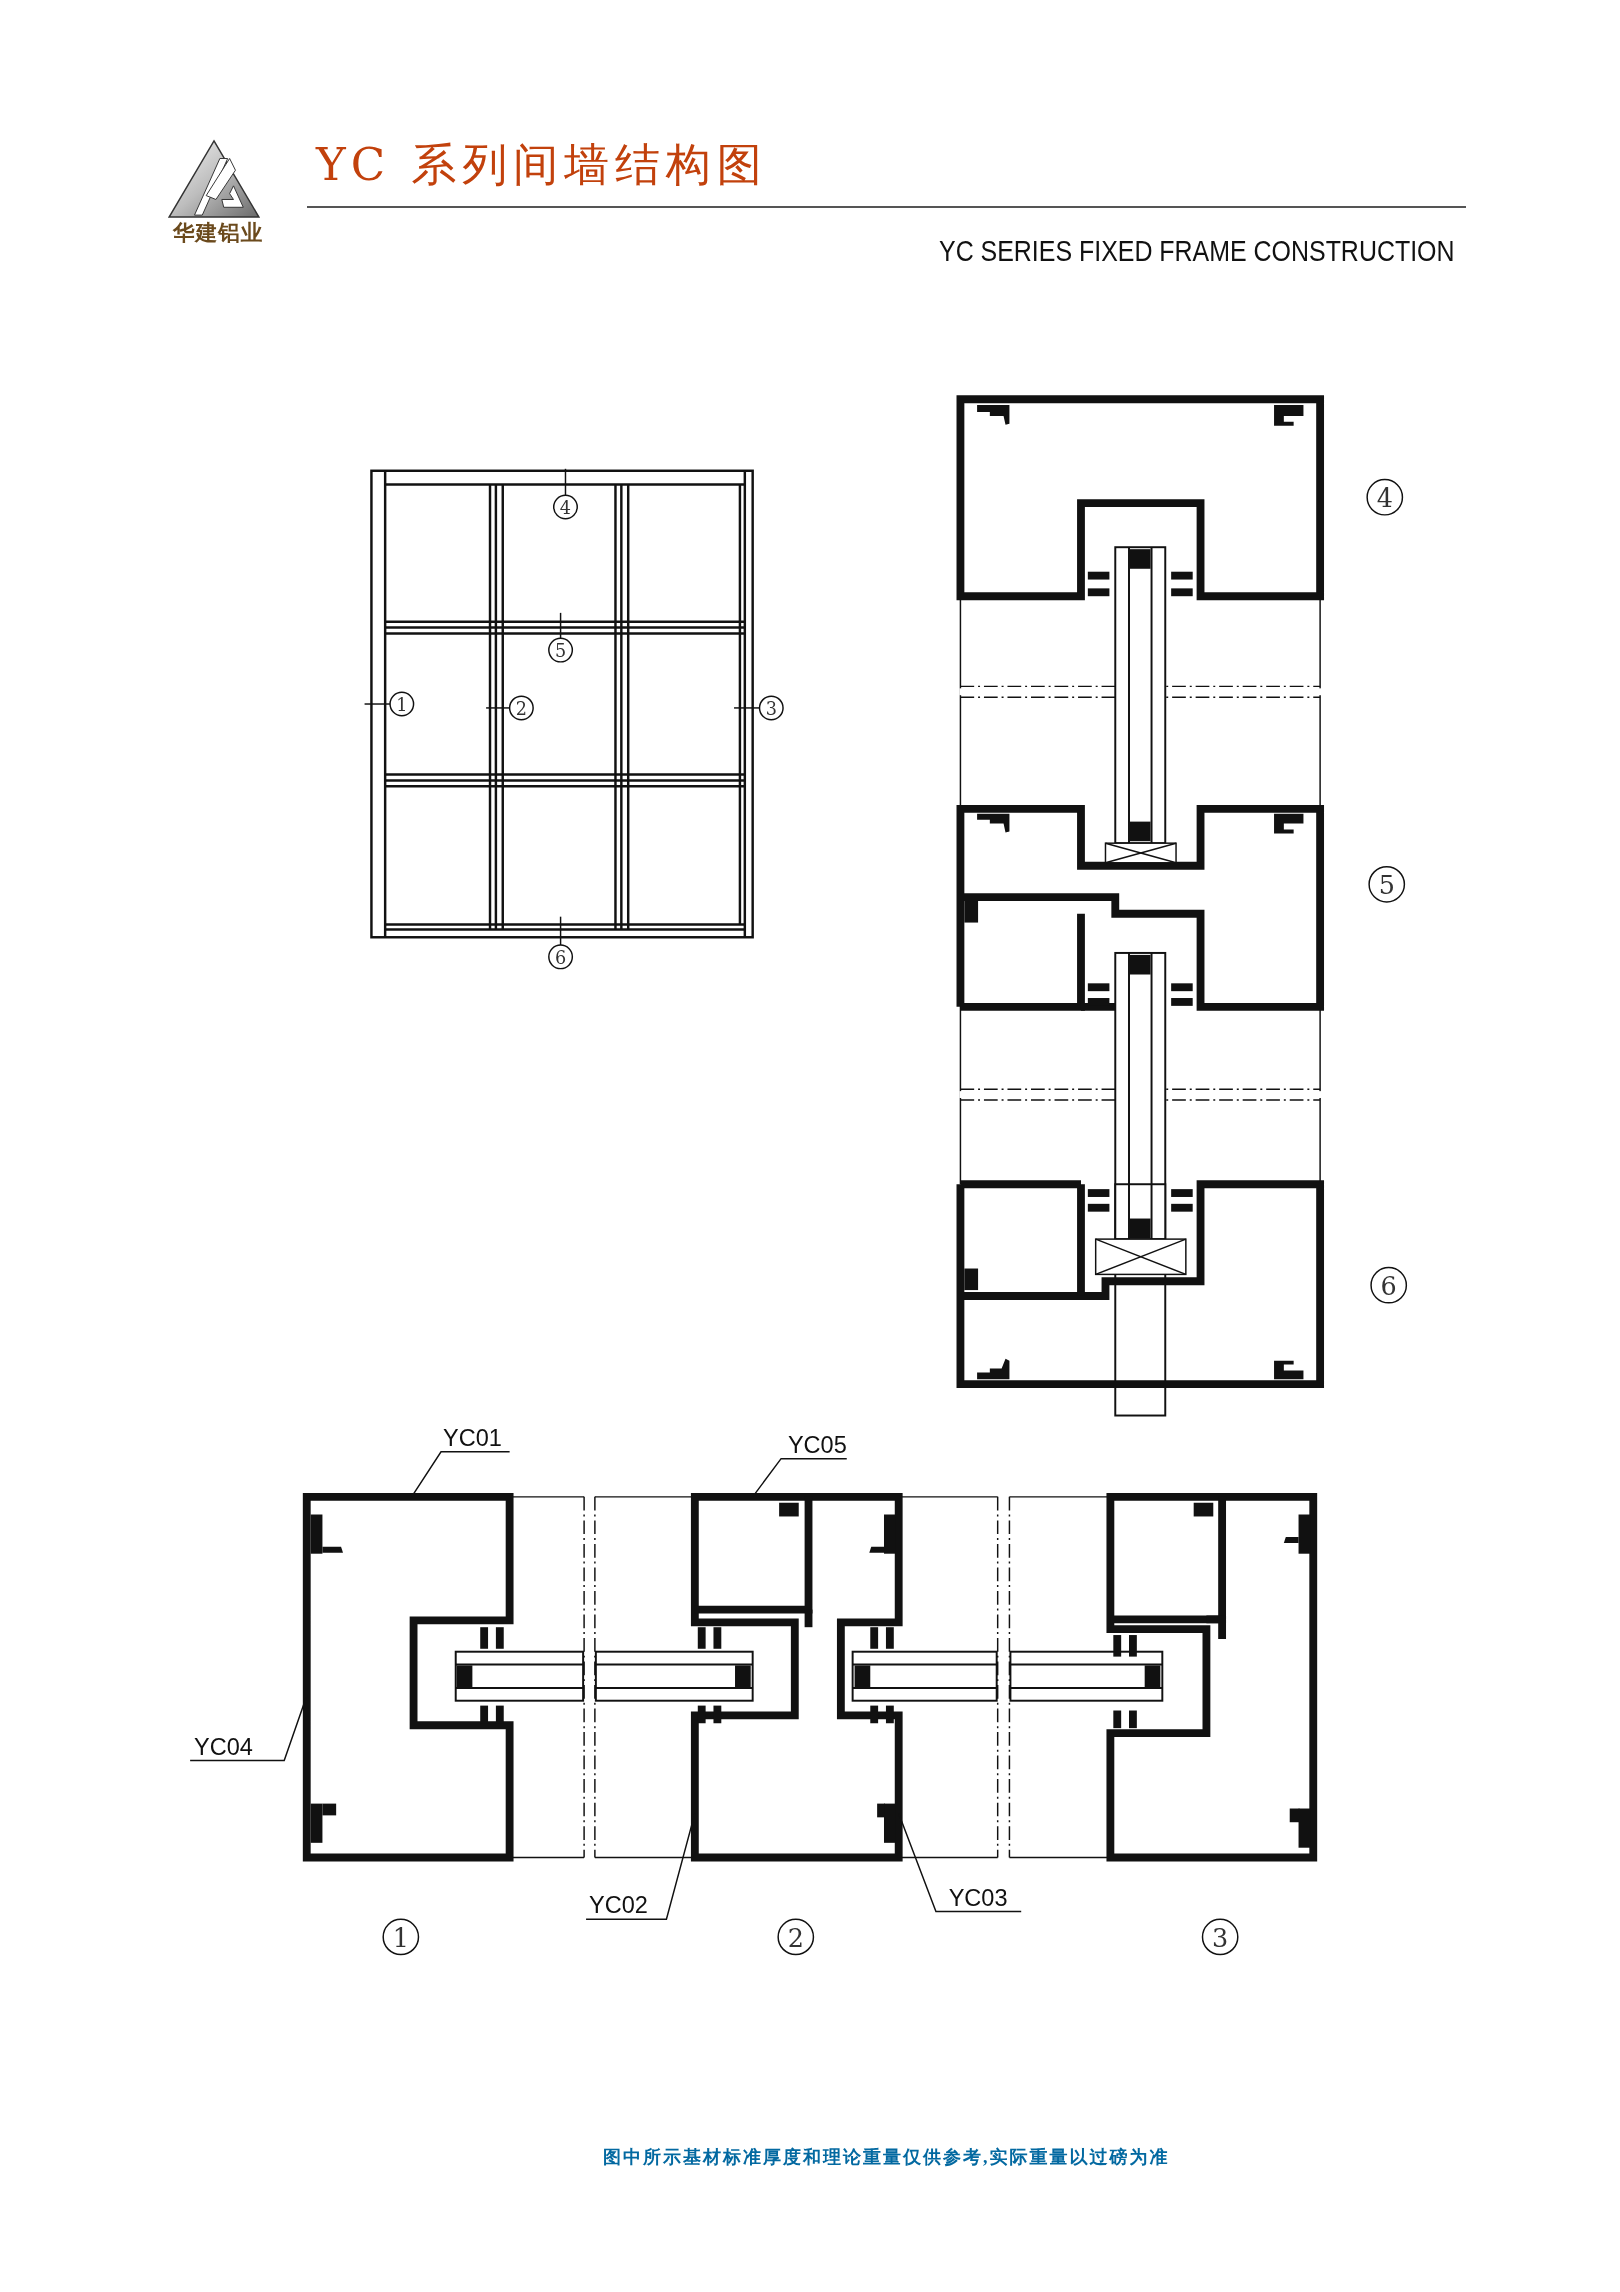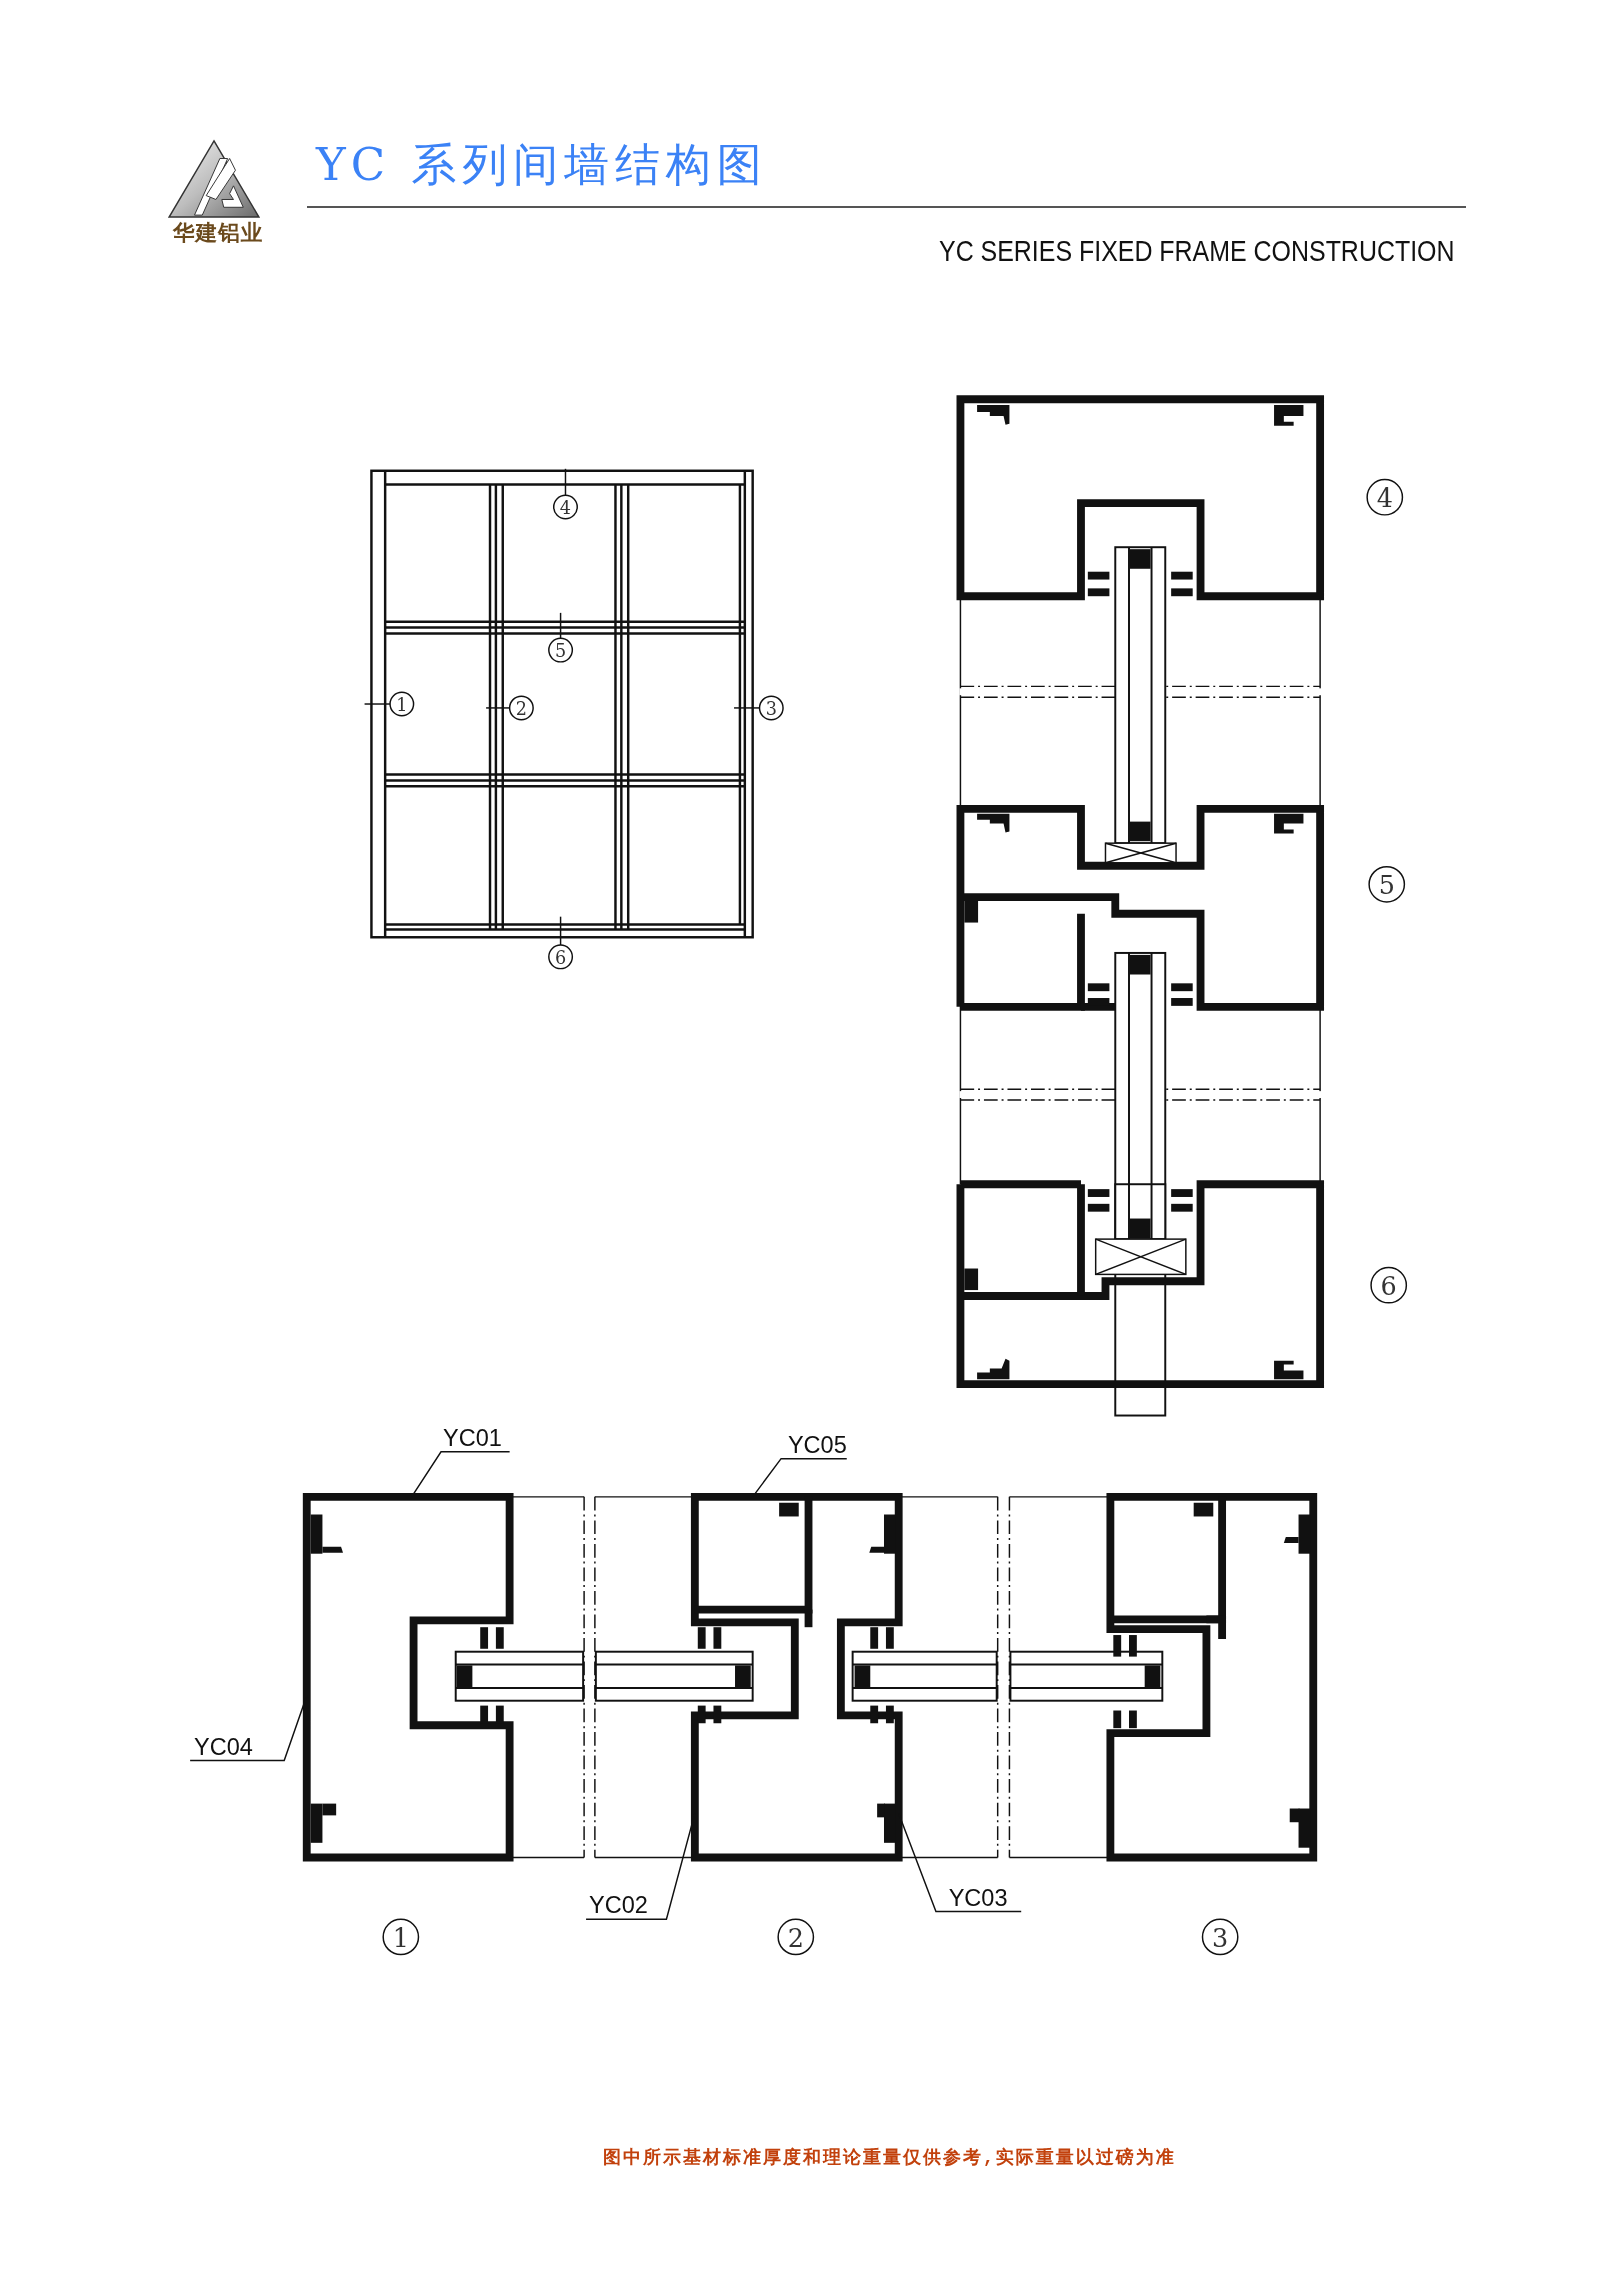--- a/index.html
+++ b/index.html
@@ -1,22 +1,22 @@
 <!DOCTYPE html>
 <html><head>
 <meta charset="utf-8">
 <style>
   html, body { margin: 0; padding: 0; background: #ffffff; }
   body { width: 1620px; height: 2293px; position: relative; overflow: hidden; font-family: "DejaVu Sans", sans-serif; }
   .abs { position: absolute; }
-  #page-title { left: 316px; top: 135px; font-family: "DejaVu Serif", serif; font-size: 45px; color: #3b82f6; letter-spacing: 5.9px; white-space: nowrap; }
+  #page-title { left: 316px; top: 135px; font-family: "DejaVu Serif", serif; font-size: 45px; color: #c2410c; letter-spacing: 5.9px; white-space: nowrap; }
   #page-subtitle { left: 939px; top: 235px; font-family: "Liberation Sans", sans-serif; font-size: 29px; color: #111; white-space: nowrap; transform: scaleX(0.86); transform-origin: left top; }
   #header-rule { left: 307px; top: 206px; width: 1159px; height: 2px; background: #555; }
   #logo-text { left: 165px; top: 218px; font-family: "DejaVu Sans", sans-serif; font-weight: bold; font-size: 21.6px; color: #6b4a1d; letter-spacing: 1px; white-space: nowrap; margin-left: 8px; }
-  #footer-note { left: 603px; top: 2145px; font-family: Liberation Mono, monospace; font-weight: bold; font-size: 18px; color: #c2410c; white-space: nowrap; letter-spacing: 2px; }
+  #footer-note { left: 603px; top: 2145px; font-family: Liberation Serif, serif; font-weight: bold; font-size: 18px; color: #0369a1; white-space: nowrap; letter-spacing: 2px; }
   svg#drawing { position: absolute; left: 0; top: 0; }
   .lbl { font-family: "Liberation Sans", sans-serif; font-size: 24px; fill: #111; }
   .num { font-family: "DejaVu Serif", serif; fill: #333; text-anchor: middle; dominant-baseline: central; }
 </style>
 </head>
 <body>
 
 <div class="abs" style="left:165px;top:139px;width:98px;height:80px;">
   <svg width="98" height="80" viewBox="0 0 100 82">
     <defs>

